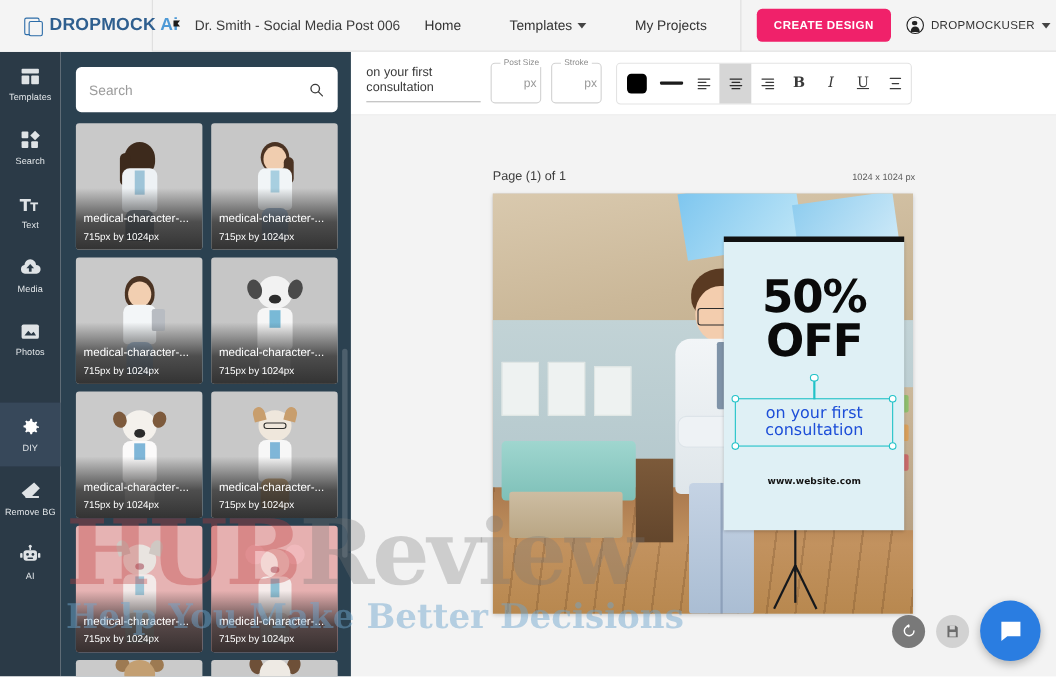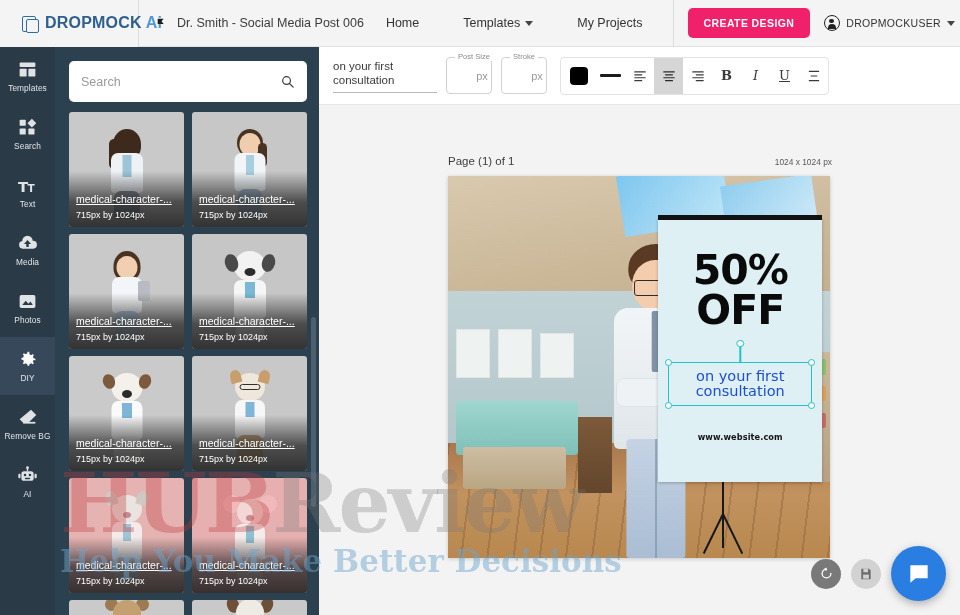--- a/index.html
+++ b/index.html
@@ -77,21 +77,21 @@
   
   .rail {
     position: absolute; top: 47px; left: 0; width: 55px; height: 568px;
     background: #2b3a47; z-index: 30;
   }
   .rail-item {
     width: 55px; height: 58px; display: flex; flex-direction: column;
     align-items: center; justify-content: center; gap: 3px; cursor: pointer;
     color: #dfe3e6;
   }
-  .rail-item.active { background: #37485a; }
+  .rail-item.active { background: #37485a; margin-top: 29px; }
   .rail-label { font-size: 8.3px; color: #e2e6e9; letter-spacing: .1px; }
   .rail-ico { width: 21px; height: 21px; display: block; }
 
   
   .panel {
     position: absolute; top: 47px; left: 55px; width: 264px; height: 568px;
     background: #2b4150; overflow: hidden; z-index: 20;
   }
   .search-row { padding: 14px 12px 10px 14px; }
   .search-box {
@@ -112,21 +112,21 @@
   .thumb {
     position: relative; height: 115px; border-radius: 3px; overflow: hidden;
     cursor: pointer; background: #c9c9c9;
   }
   .thumb-grad {
     position: absolute; left: 0; right: 0; bottom: 0; height: 56px;
     background: linear-gradient(to bottom, rgba(40,40,40,0) 0%, rgba(30,30,30,.72) 55%, rgba(25,25,25,.85) 100%);
   }
   .thumb-name {
     position: absolute; left: 7px; right: 7px; bottom: 22px; color: #fff;
-    font-size: 10.5px; white-space: nowrap; overflow: hidden; text-decoration: underline;
+    font-size: 10.5px; white-space: nowrap; overflow: hidden;
   }
   .thumb-dim {
     position: absolute; left: 7px; bottom: 7px; color: #fff; font-size: 9px;
   }
   
   .fig { position: absolute; left: 50%; transform: translateX(-50%); bottom: 6px; }
   .fig .head { position: absolute; left: 50%; transform: translateX(-50%); border-radius: 50%; }
   .fig .body { position: absolute; left: 50%; transform: translateX(-50%); border-radius: 7px 7px 4px 4px; }
   .fig .ear-l, .fig .ear-r { position: absolute; border-radius: 50%; }
 

